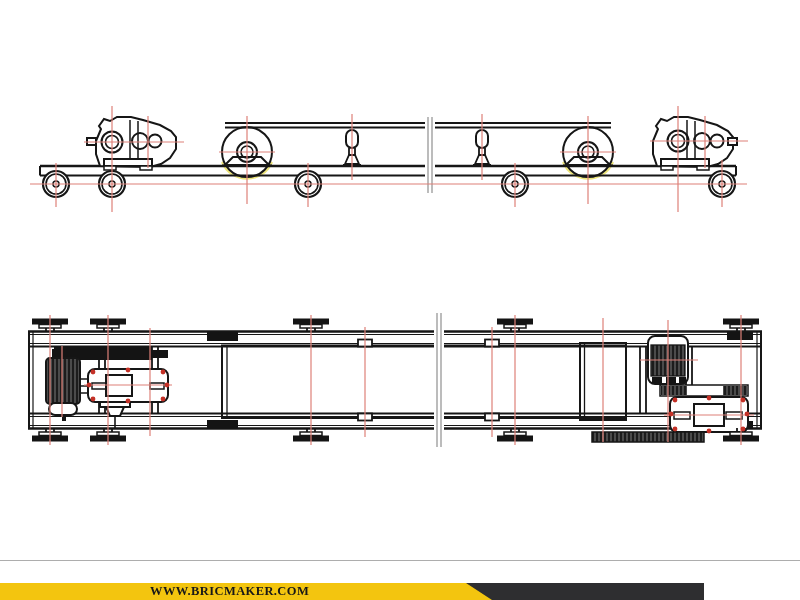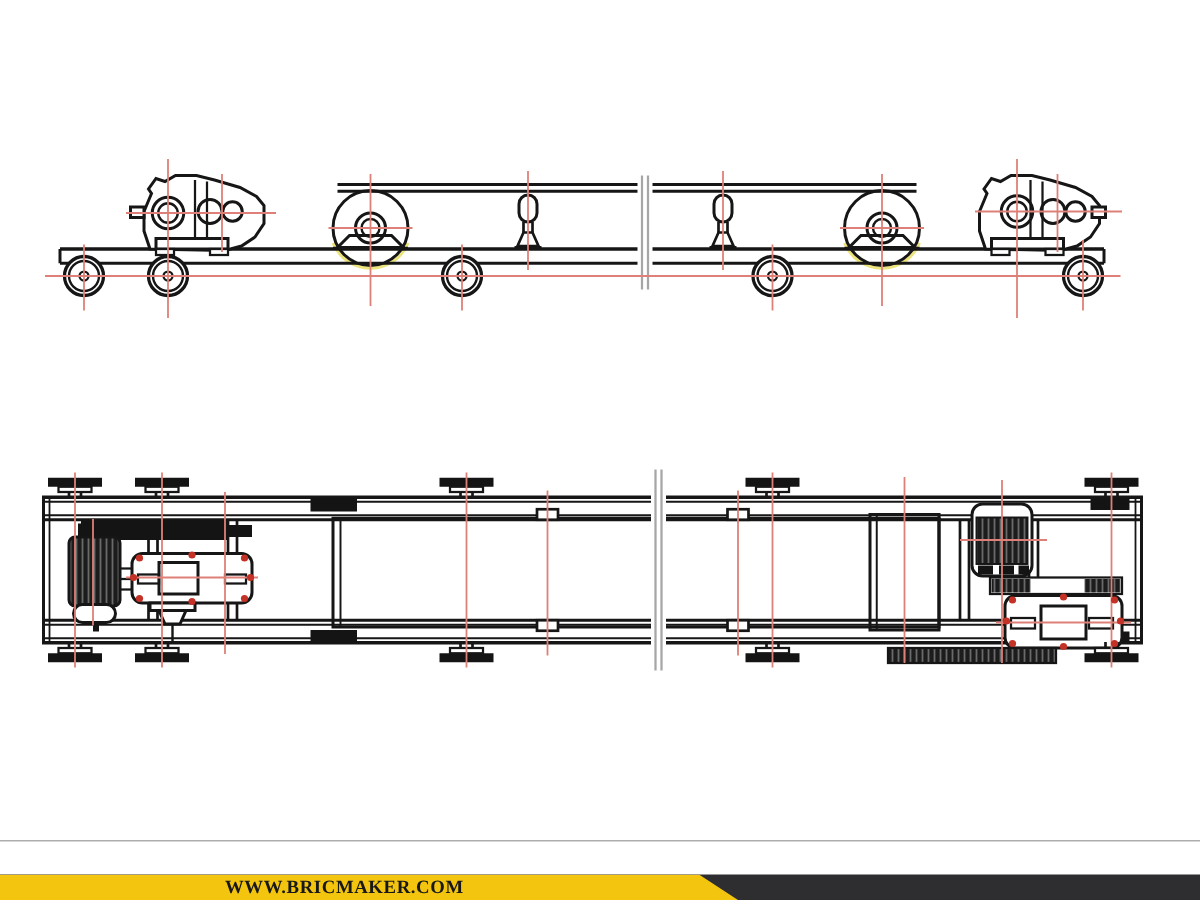--- a/index.html
+++ b/index.html
@@ -1,20 +1,20 @@
 <!DOCTYPE html>
 <html><head>
 <meta charset="utf-8">
 <style>
   html,body{margin:0;padding:0;background:#ffffff;}
   .screen{position:relative;width:800px;height:600px;background:#fff;overflow:hidden;
           font-family:"Liberation Serif", serif;}
   .cad{position:absolute;left:0;top:0;}
   .footer-hairline{position:absolute;left:0;top:560px;width:800px;height:1px;background:#adadad;}
-  .footer-bar{position:absolute;left:0;top:583px;width:800px;height:17px;background:#2e2e30;}
+  .footer-bar{position:absolute;left:0;top:583px;width:704px;height:17px;background:#2e2e30;}
   .footer-yellow{position:absolute;left:0;top:0;width:500px;height:17px;
                  clip-path:polygon(0 0,466px 0,492px 100%,0 100%);}
   .footer-text{position:absolute;left:150px;top:0;height:17px;line-height:17px;
                font-size:12.5px;letter-spacing:0.4px;color:#181818;font-weight:bold;}
 </style>
 </head>
 <body>
 
 <div class="screen">
 

